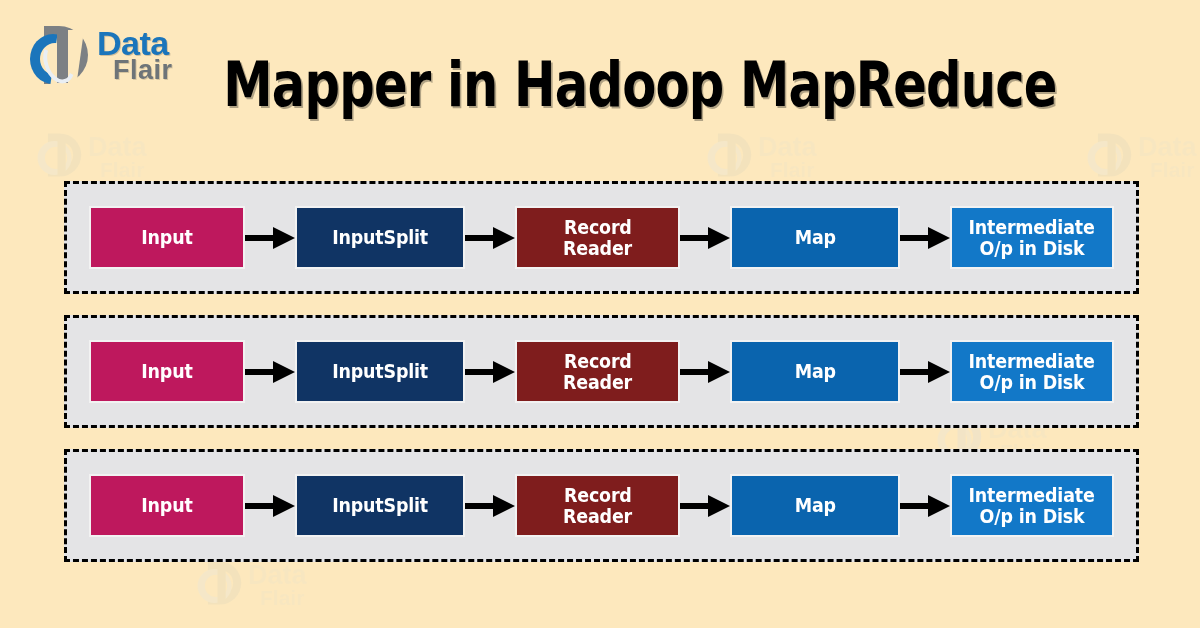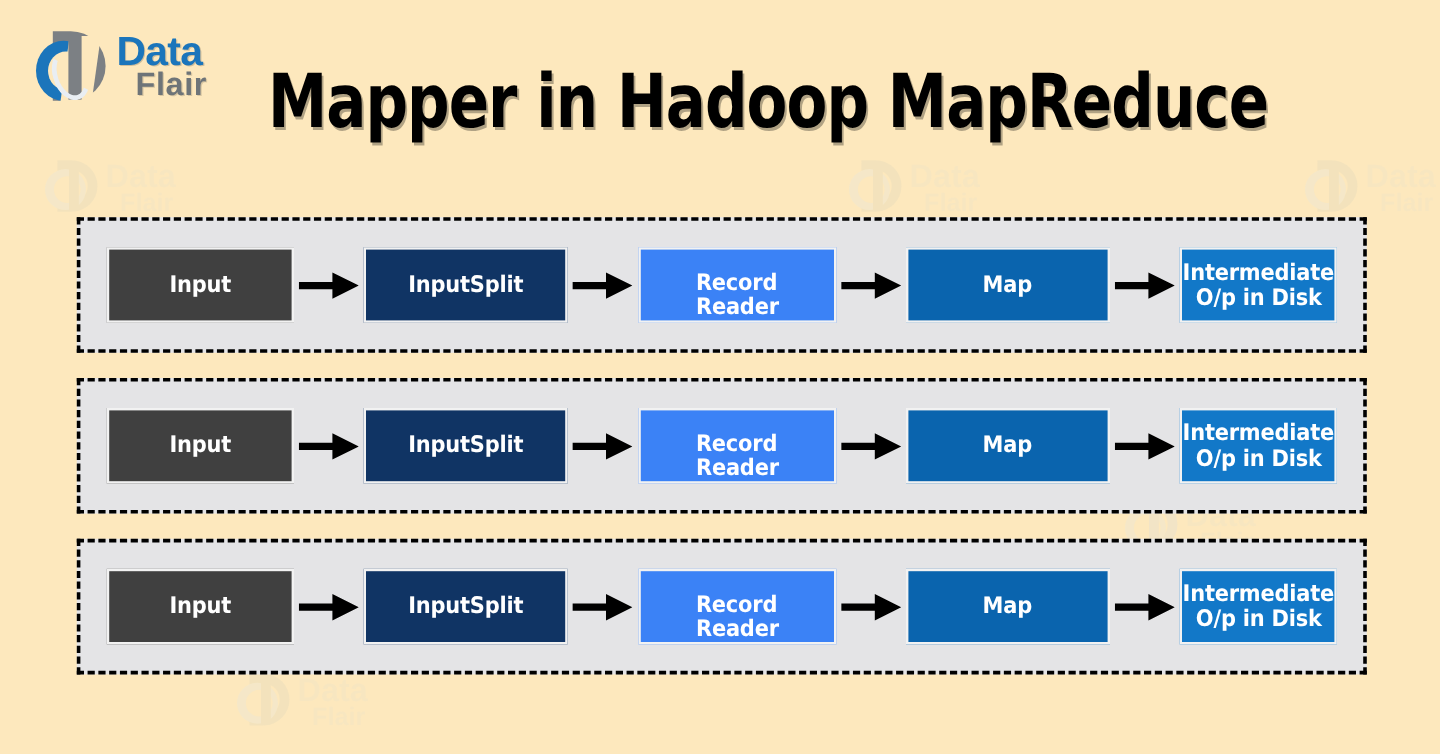--- a/index.html
+++ b/index.html
@@ -183,25 +183,25 @@
     font-size: 19px;
     line-height: 1.08;
     letter-spacing: -0.2px;
     flex: 0 0 auto;
     padding: 0 4px;
   }
   .node span {
     display: block;
     transform: scaleX(0.92);
   }
-  .node-input        { width: 156px; background: #404040; }
+  .node-input        { width: 156px; background: #be185d; }
   .node-inputsplit   { width: 170px; background: #103464; }
-  .node-recordreader { width: 165px; background: #3b82f6; justify-content: flex-end; }
+  .node-recordreader { width: 165px; background: #7f1d1d; }
   .node-map          { width: 170px; background: #0a64ae; }
-  .node-intermediate { width: 131px; background: #1278c8; }
+  .node-intermediate { width: 164px; background: #1278c8; }
 
   .arrow {
     flex: 1 1 auto;
     display: flex;
     align-items: center;
     justify-content: center;
     min-width: 30px;
   }
   .arrow svg { display: block; }
 </style>

